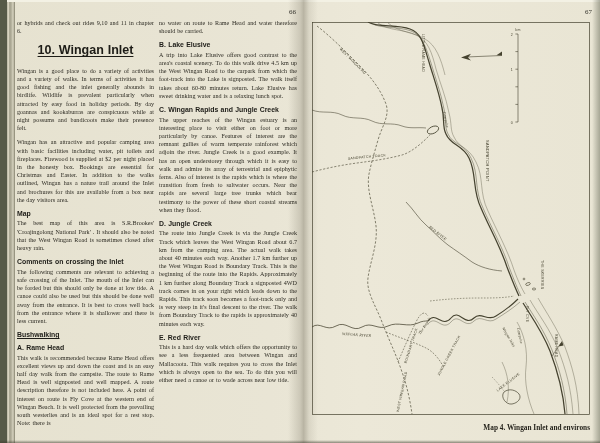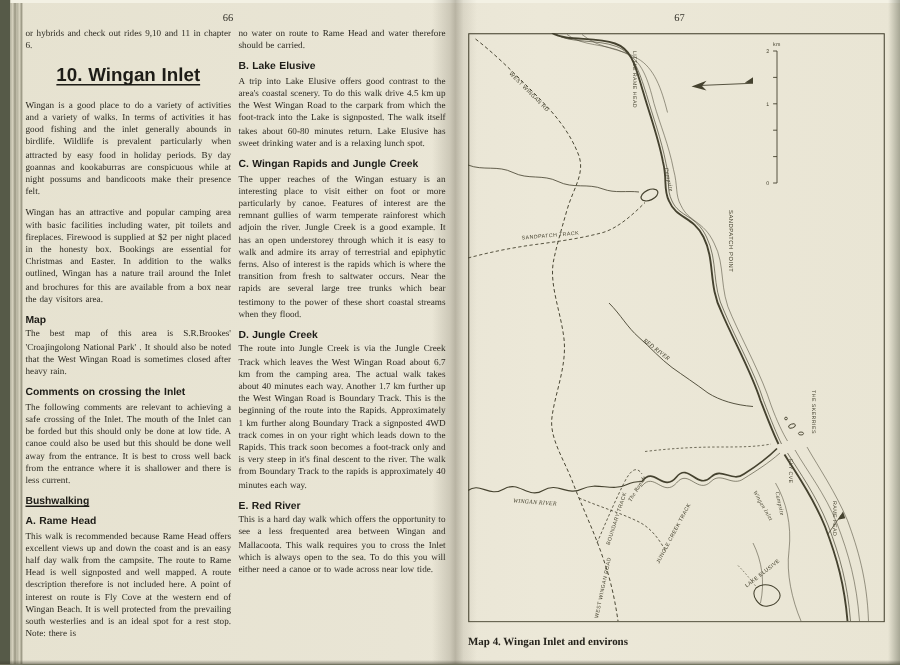--- a/index.html
+++ b/index.html
@@ -11,38 +11,38 @@
   .page-stack{position:absolute;left:7px;top:0;width:8px;height:443px;
      background:repeating-linear-gradient(90deg,#b7b4a0 0px,#d6d2bf 1.5px,#989581 3px,#cfcbb8 4.5px);}
   .edge-top{position:absolute;left:7px;top:0;width:593px;height:2px;background:#f3f1e4;}
   .gutter{position:absolute;left:288px;top:0;width:30px;height:443px;
      background:linear-gradient(90deg,rgba(70,64,46,0) 0%,rgba(70,64,46,0.18) 40%,rgba(70,64,46,0.30) 52%,rgba(70,64,46,0.10) 70%,rgba(70,64,46,0) 100%);}
   .edge-right{position:absolute;right:0;top:0;width:8px;height:443px;
      background:linear-gradient(90deg,rgba(86,90,72,0) 0%,rgba(86,90,72,0.45) 100%);}
   .edge-bottom{position:absolute;left:0;bottom:0;width:600px;height:3px;
      background:linear-gradient(0deg,rgba(60,58,44,0.55),rgba(60,58,44,0));}
 
-  .pageno{position:absolute;top:8px;font:7px "Liberation Serif",serif;color:#33312a;text-align:center;}
+  .pageno{position:absolute;top:8px;font:7px "Liberation Serif",serif;color:#33312a;text-align:right;}
   #pn-left{left:8px;width:288px;}
   #pn-right{left:314px;width:278px;}
 
   
   .col{position:absolute;top:19px;font-size:6.1px;line-height:8.2px;text-align:justify;
        color:#2c2a22;word-spacing:0.4px;}
   #col1{left:17px;width:137px;}
   #col2{left:159px;width:138px;}
   .col p{margin:0 0 6px 0;}
   .chapter-title{font:bold 12.5px/1.15 "Liberation Sans",sans-serif;color:#1d1c17;
        text-align:center;text-decoration:underline;text-underline-offset:2px;margin:8px 4px 9px 4px;}
   .h{font:bold 6.9px/1.15 "Liberation Sans",sans-serif;color:#1d1c17;margin:5px 0 1.5px 0;text-align:left;}
   .h.u{text-decoration:underline;}
 
   
   #map-wrap{position:absolute;left:312px;top:22px;width:278px;height:393px;}
-  #map-caption{position:absolute;left:312px;top:423px;width:278px;text-align:left;
+  #map-caption{position:absolute;left:312px;top:423px;width:278px;text-align:right;
        font:bold 7.3px "Liberation Serif",serif;color:#26241d;}
   .mink{stroke:#45422f;fill:none;}
   .mlbl{font:3.9px "Liberation Sans",sans-serif;fill:#45422f;letter-spacing:0.35px;}
   .mlbl-sm{font:3.5px "Liberation Sans",sans-serif;fill:#45422f;letter-spacing:0.3px;}
   .mlbl-i{font:italic 3.9px "Liberation Serif",serif;fill:#45422f;letter-spacing:0.2px;}
 </style>
 </head>
 <body>
 
 <div id="scan">

